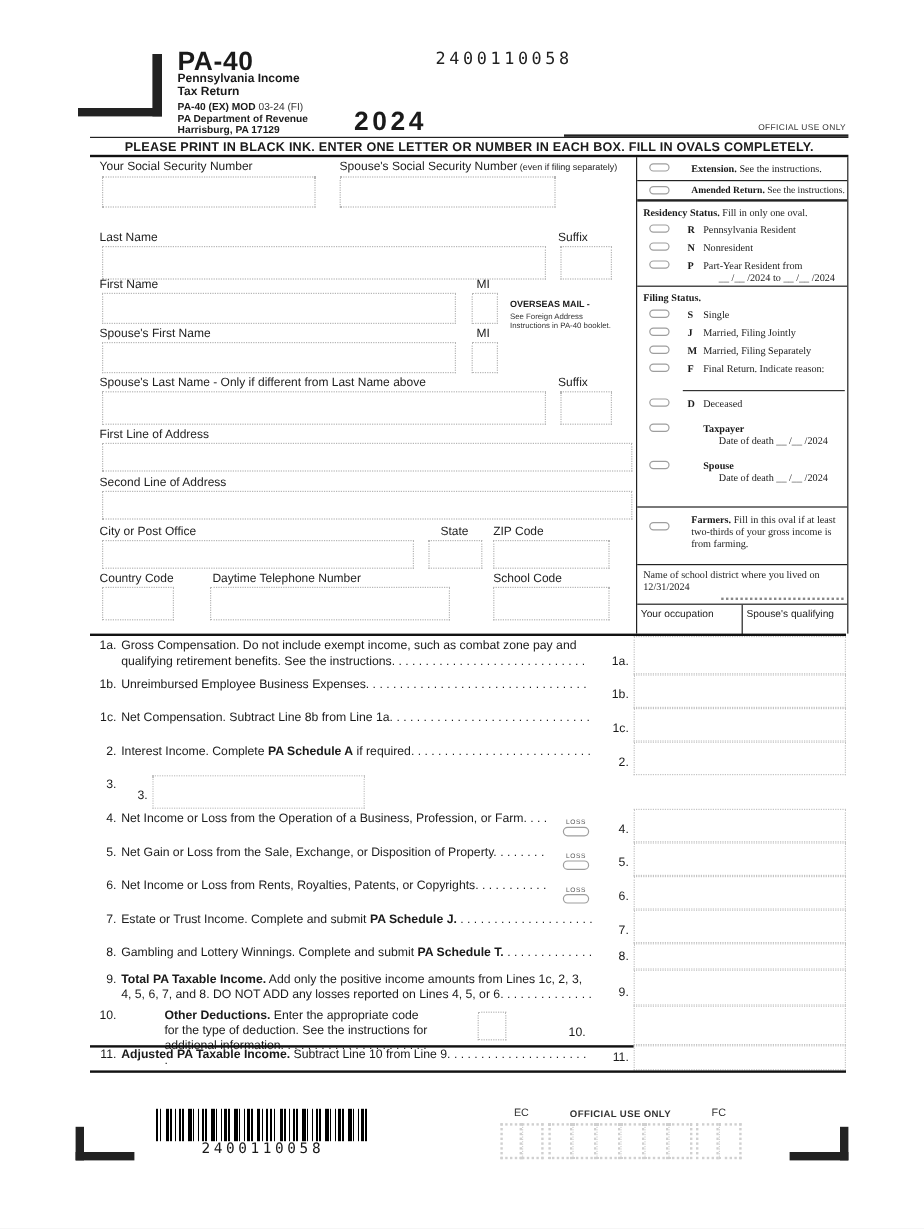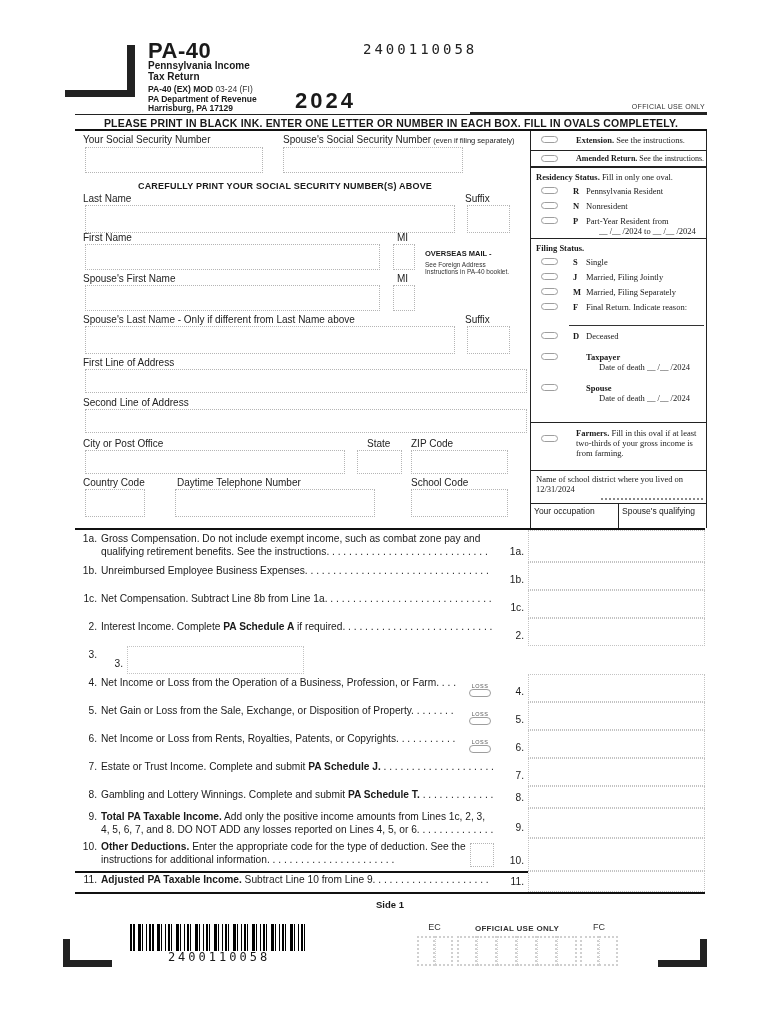--- a/index.html
+++ b/index.html
@@ -97,21 +97,20 @@
   <div id="tax-year">2024</div>
   <div id="official-top">OFFICIAL USE ONLY</div>
   <div id="official-top-rule"></div>
   <div id="banner">PLEASE PRINT IN BLACK INK. ENTER ONE LETTER OR NUMBER IN EACH BOX. FILL IN OVALS COMPLETELY.</div>
 
   <div id="identity">
     <div class="lbl" style="left:8px;top:2px;">Your Social Security Number</div>
     <div class="fbox" style="left:10px;top:15px;width:178px;height:26px;"></div>
     <div class="lbl" style="left:208px;top:2px;"><span>Spouse's Social Security Number</span><span class="sm"> (even if filing separately)</span></div>
     <div class="fbox" style="left:208px;top:15px;width:180px;height:26px;"></div>
-    <div id="print-note">CAREFULLY PRINT YOUR SOCIAL SECURITY NUMBER(S) ABOVE</div>
     <div class="lbl" style="left:8px;top:61px;">Last Name</div>
     <div class="lbl" style="left:390px;top:61px;">Suffix</div>
     <div class="fbox" style="left:10px;top:73px;width:370px;height:28px;"></div>
     <div class="fbox" style="left:392px;top:73px;width:43px;height:28px;"></div>
     <div class="lbl" style="left:8px;top:100px;">First Name</div>
     <div class="lbl" style="left:322px;top:100px;">MI</div>
     <div class="fbox" style="left:10px;top:112px;width:295px;height:26px;"></div>
     <div class="fbox" style="left:318px;top:112px;width:22px;height:26px;"></div>
     <div id="overseas">
       <div class="t">OVERSEAS MAIL -</div>
@@ -301,38 +300,37 @@
         <div class="lr-text"><span>Gambling and Lottery Winnings. Complete and submit </span><span style="font-weight: bold;">PA Schedule T.</span><span>  . . . . . . . . . . . . .</span></div>
         <div class="lr-num-end">8.</div>
         <div class="lr-amount"></div>
       </div>
       <div class="line-row" style="height: 30px;">
         <div class="lr-num-start">9.</div>
         <div class="lr-text"><span style="font-weight: bold;">Total PA Taxable Income.</span><span> Add only the positive income amounts from Lines 1c, 2, 3, 4, 5, 6, 7, and 8. DO NOT ADD any losses reported on Lines 4, 5, or 6.  . . . . . . . . . . . . .</span></div>
         <div class="lr-num-end">9.</div>
         <div class="lr-amount"></div>
       </div>
-      <div class="line-row" style="height: 33px;">
+      <div class="line-row" style="height: 33px; gap: 36px;">
         <div class="lr-num-start">10.</div>
         <div class="lr-text"><span style="font-weight: bold;">Other Deductions.</span><span> Enter the appropriate code for the type of deduction. See the instructions for additional information.    . . . . . . . . . . . . . . . . . . . . . .</span></div>
         <div class="lr-codebox">
           <div class="cb"></div>
         </div>
         <div class="lr-num-end">10.</div>
         <div class="lr-amount"></div>
       </div>
       <div class="line-row" style="height: 21px;">
         <div class="lr-num-start">11.</div>
         <div class="lr-text"><span style="font-weight: bold;">Adjusted PA Taxable Income.</span><span> Subtract Line 10 from Line 9.  . . . . . . . . . . . . . . . . . . . .</span></div>
         <div class="lr-num-end">11.</div>
         <div class="lr-amount"></div>
       </div>
     </div>
 
-  <div id="side-label">Side 1</div>
   <div id="barcode"></div>
   <div id="barcode-num">2400110058</div>
   <div class="grp-lbl" style="left:417px;top:922px;width:35px;text-align:center;">EC</div>
   <div class="grp-lbl b" style="left:457px;top:924px;width:120px;text-align:center;">OFFICIAL USE ONLY</div>
   <div class="grp-lbl" style="left:580px;top:922px;width:38px;text-align:center;">FC</div>
   <div class="cellgrp" style="left:417px;top:936px;">
     <div class="c" style="width:18px;height:30px;"></div>
       <div class="c" style="width:18px;height:30px;"></div>
   </div>
   <div class="cellgrp" style="left:457px;top:936px;">

